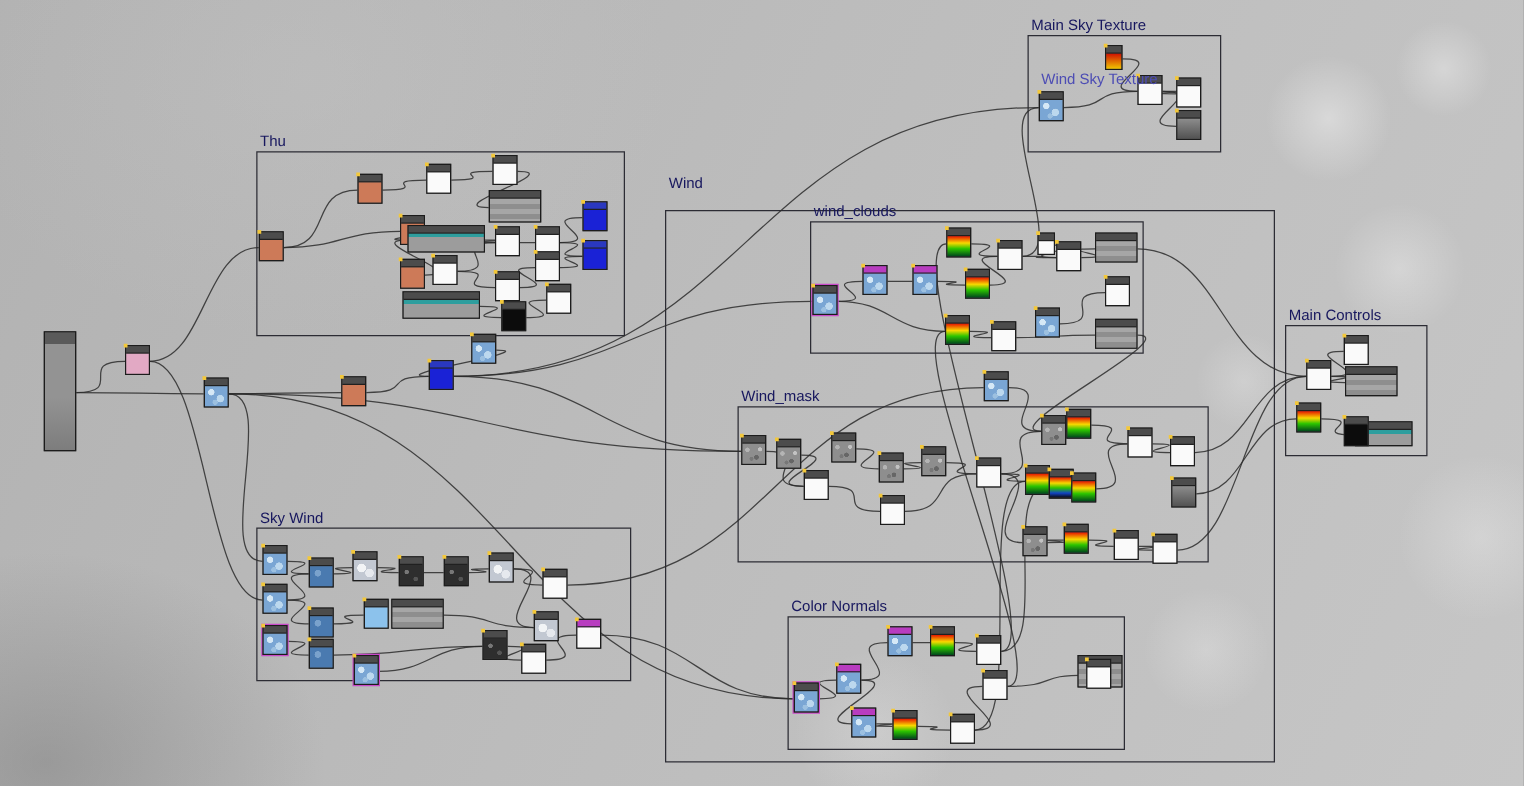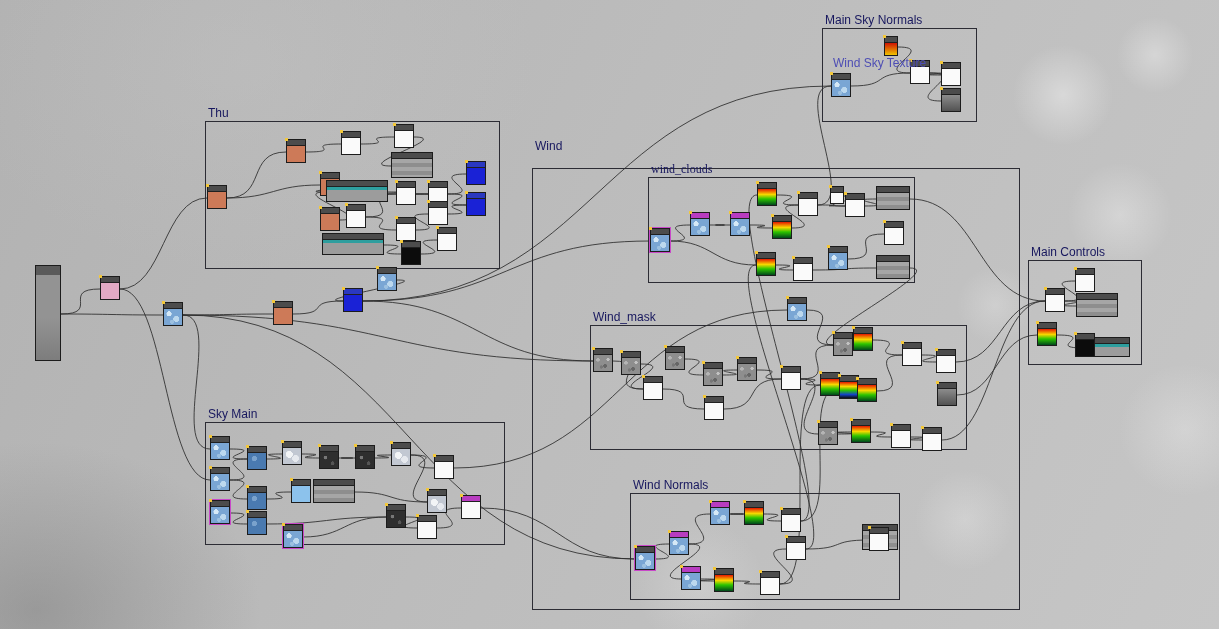--- a/index.html
+++ b/index.html
@@ -583,22 +583,22 @@
         <div class="hd"></div>
         <div class="bd"></div>
       </div>
       <div class="node k-bluetex sel" style="left: 283px; top: 524px; width: 20px; height: 24px;">
         <div class="hd"></div>
         <div class="bd"></div>
       </div>
     </div>
   <div id="labels">
       <div class="glabel" style="left: 208px; top: 106px;">Thu</div>
-      <div class="glabel" style="left: 825px; top: 13px;">Main Sky Normals</div>
+      <div class="glabel" style="left: 825px; top: 13px;">Main Sky Texture</div>
       <div class="glabel" style="left: 535px; top: 139px;">Wind</div>
-      <div class="glabel" style="left: 651px; top: 162px; font-family: Liberation Serif, serif;">wind_clouds</div>
+      <div class="glabel" style="left: 651px; top: 162px;">wind_clouds</div>
       <div class="glabel" style="left: 593px; top: 310px;">Wind_mask</div>
-      <div class="glabel" style="left: 633px; top: 478px;">Wind Normals</div>
+      <div class="glabel" style="left: 633px; top: 478px;">Color Normals</div>
       <div class="glabel" style="left: 1031px; top: 245px;">Main Controls</div>
-      <div class="glabel" style="left: 208px; top: 407px;">Sky Main</div>
+      <div class="glabel" style="left: 208px; top: 407px;">Sky Wind</div>
       <div class="annot" style="left: 833px; top: 56px;">Wind Sky Texture</div>
     </div>
 </div>
 
 </body></html>

